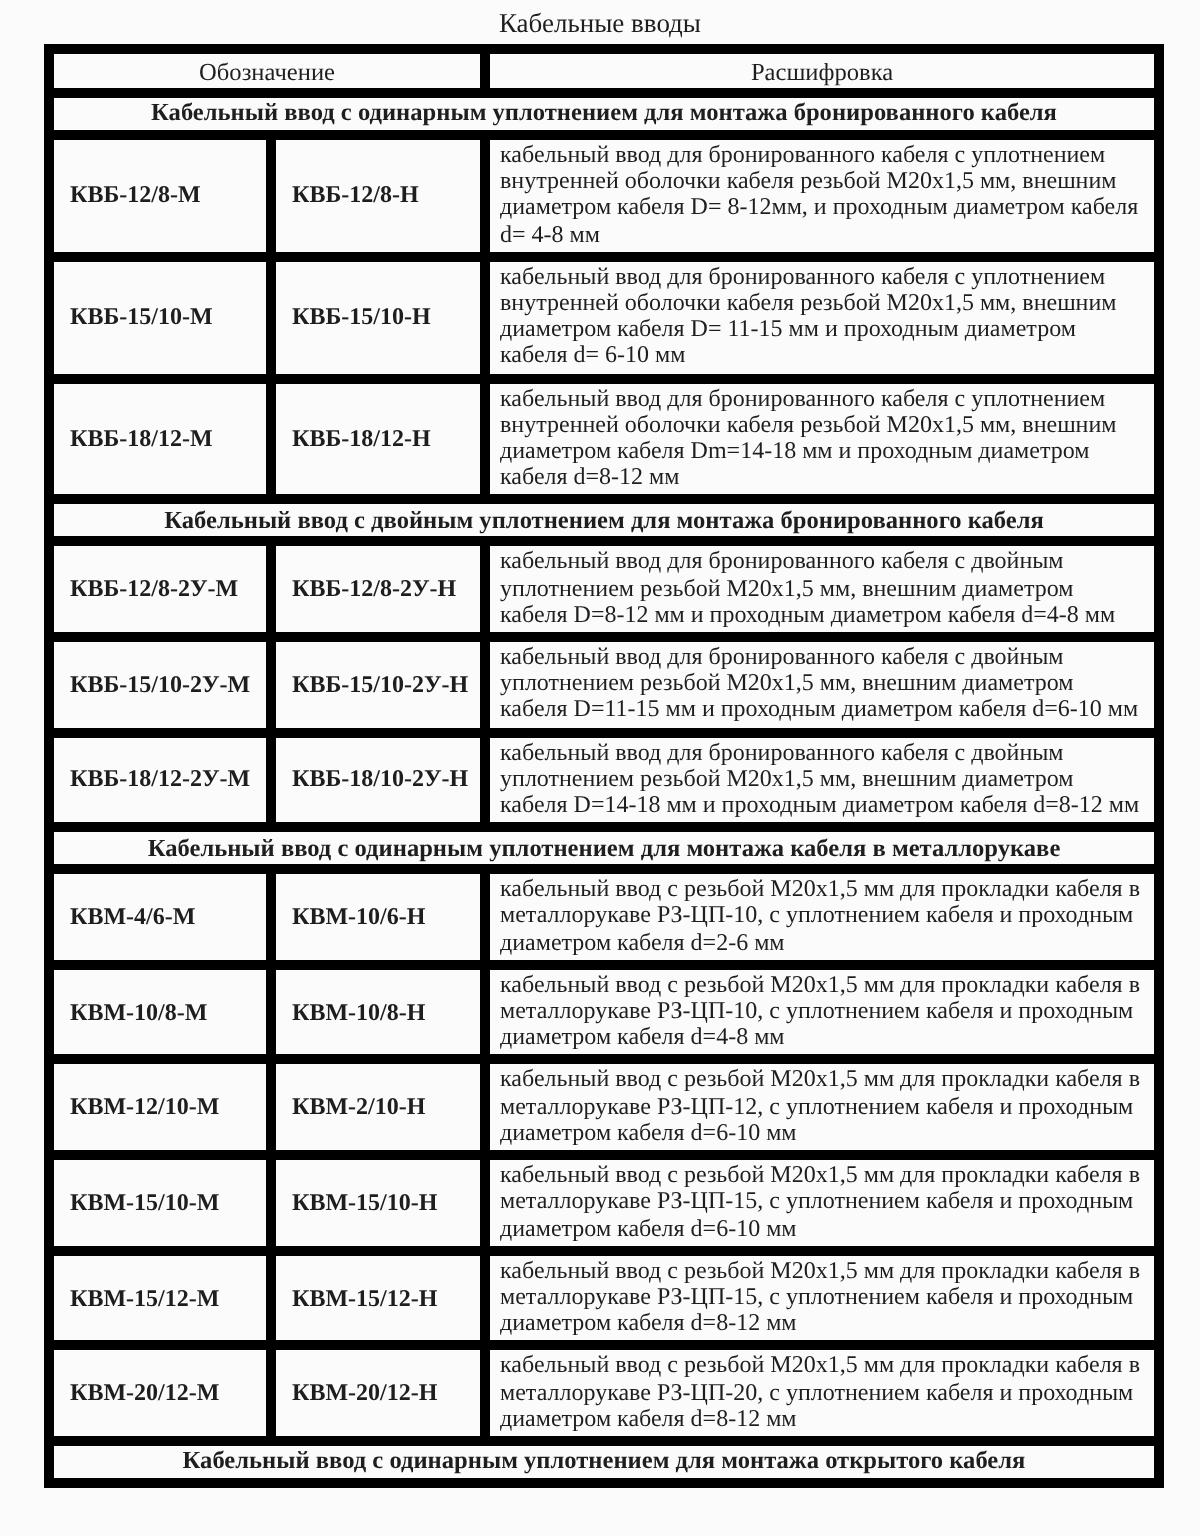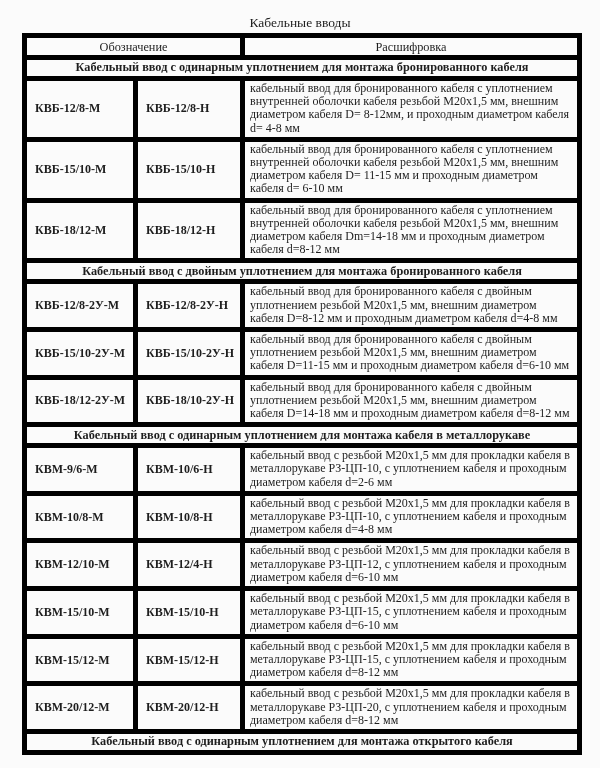--- a/index.html
+++ b/index.html
@@ -12,21 +12,21 @@
   }
   .page {
     position: relative;
     width: 600px; height: 768px;
     background: #fbfbfb;
     box-sizing: border-box;
   }
   .doc-title {
     text-align: center;
     font-size: 13.5px;
-    padding-top: 15px;
+    padding-top: 4px;
     height: 17px;
     line-height: 15px;
   }
   table.glands {
     border-collapse: collapse;
     table-layout: fixed;
     width: 555px;
     margin-left: 22px;
     margin-top: 1px;
   }
@@ -127,32 +127,32 @@
         </tr>
         <tr>
           <td class="des">КВБ-18/12-2У-М</td>
           <td class="des">КВБ-18/10-2У-Н</td>
           <td class="desc">кабельный ввод для бронированного кабеля с двойным уплотнением резьбой М20х1,5 мм, внешним диаметром кабеля D=14-18 мм и проходным диаметром кабеля d=8-12 мм</td>
         </tr>
         <tr>
           <td colspan="3" class="section">Кабельный ввод с одинарным уплотнением для монтажа кабеля в металлорукаве</td>
         </tr>
         <tr>
-          <td class="des">КВМ-9/6-М</td>
+          <td class="des">КВМ-4/6-М</td>
           <td class="des">КВМ-10/6-Н</td>
           <td class="desc">кабельный ввод с резьбой М20х1,5 мм для прокладки кабеля в металлорукаве РЗ-ЦП-10, с уплотнением кабеля и проходным диаметром кабеля d=2-6 мм</td>
         </tr>
         <tr>
           <td class="des">КВМ-10/8-М</td>
           <td class="des">КВМ-10/8-Н</td>
           <td class="desc">кабельный ввод с резьбой М20х1,5 мм для прокладки кабеля в металлорукаве РЗ-ЦП-10, с уплотнением кабеля и проходным диаметром кабеля d=4-8 мм</td>
         </tr>
         <tr>
           <td class="des">КВМ-12/10-М</td>
-          <td class="des">КВМ-12/4-Н</td>
+          <td class="des">КВМ-2/10-Н</td>
           <td class="desc">кабельный ввод с резьбой М20х1,5 мм для прокладки кабеля в металлорукаве РЗ-ЦП-12, с уплотнением кабеля и проходным диаметром кабеля d=6-10 мм</td>
         </tr>
         <tr>
           <td class="des">КВМ-15/10-М</td>
           <td class="des">КВМ-15/10-Н</td>
           <td class="desc">кабельный ввод с резьбой М20х1,5 мм для прокладки кабеля в металлорукаве РЗ-ЦП-15, с уплотнением кабеля и проходным диаметром кабеля d=6-10 мм</td>
         </tr>
         <tr>
           <td class="des">КВМ-15/12-М</td>
           <td class="des">КВМ-15/12-Н</td>

